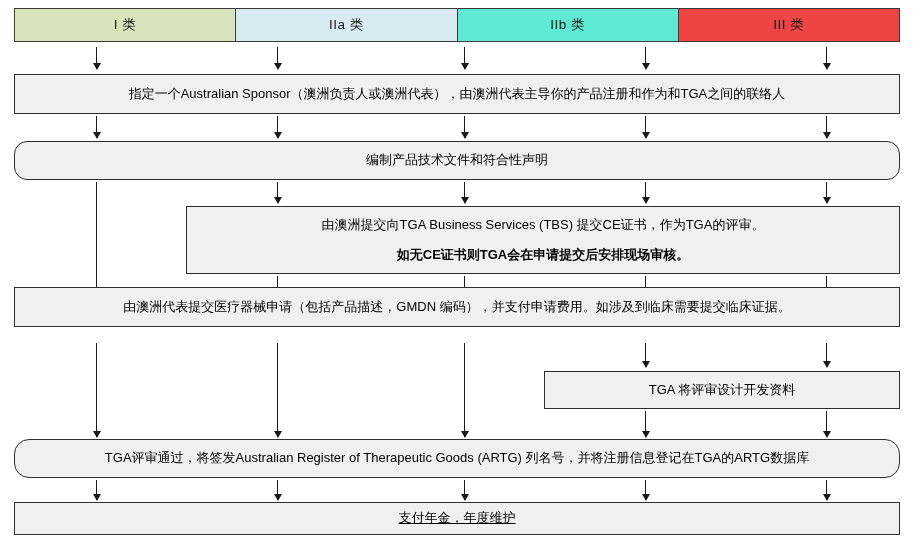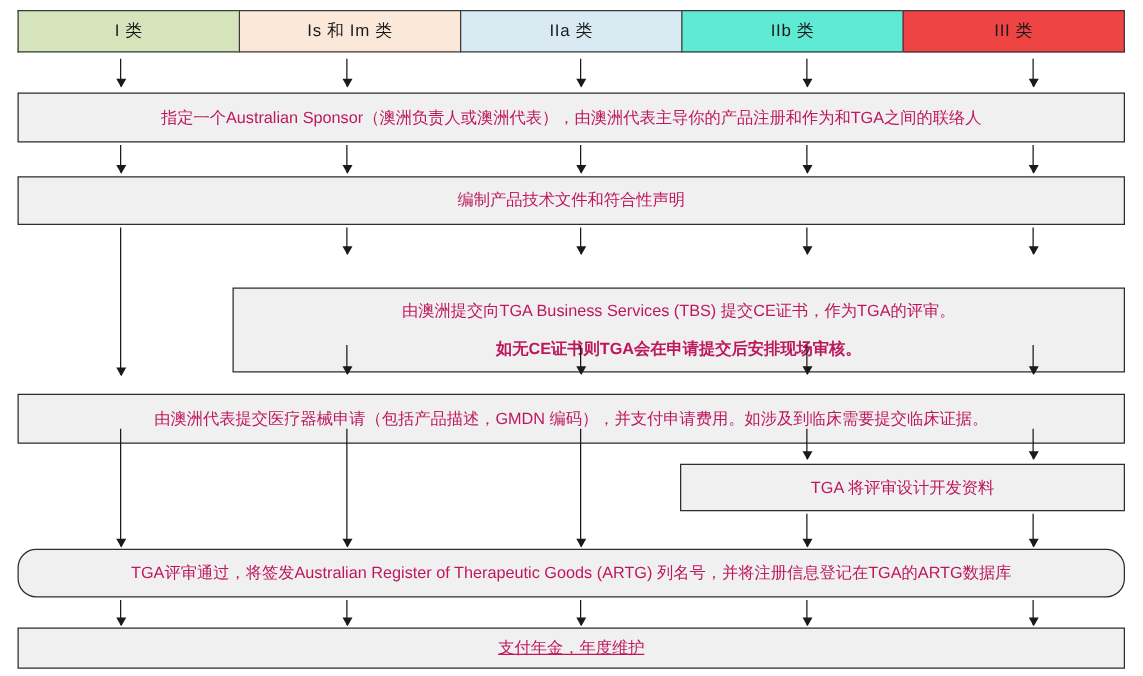--- a/index.html
+++ b/index.html
@@ -33,21 +33,21 @@
   
   .box{
     position:absolute;
     box-sizing:border-box;
     background:#f0f0f0;
     border:1px solid #2e2e2e;
     display:flex;flex-direction:column;
     align-items:center;justify-content:center;
     font-size:13px;
     line-height:1.45;
-    color:#be185d;
+    color:#000000;
     text-align:center;
     padding:0 6px;
   }
   .box .line{display:block;white-space:nowrap;}
   .box .line + .line{margin-top:11px;font-weight:bold;}
 
   
   .arrow{
     position:absolute;
     width:1px;
@@ -65,23 +65,20 @@
 </style>
 </head>
 <body>
 
 <div id="chart">
 
   <div class="class-bar">
     <div class="class-cell" style="background:#d6e4bc">
       <span>I 类</span>
     </div>
-    <div class="class-cell" style="background:#fce8d9">
-      <span>Is 和 Im 类</span>
-    </div>
     <div class="class-cell" style="background:#daeaf2">
       <span>IIa 类</span>
     </div>
     <div class="class-cell" style="background:#5eead4">
       <span>IIb 类</span>
     </div>
     <div class="class-cell" style="background:#ef4444">
       <span>III 类</span>
     </div>
   </div>
@@ -95,42 +92,42 @@
   <div class="box" style="left:14px;top:74px;width:886px;height:40px;">
     <span class="line">指定一个Australian Sponsor（澳洲负责人或澳洲代表），由澳洲代表主导你的产品注册和作为和TGA之间的联络人</span>
   </div>
 
   <div class="arrow" style="left:96px;top:116px;height:22px;"></div>
   <div class="arrow" style="left:277px;top:116px;height:22px;"></div>
   <div class="arrow" style="left:464px;top:116px;height:22px;"></div>
   <div class="arrow" style="left:645px;top:116px;height:22px;"></div>
   <div class="arrow" style="left:826px;top:116px;height:22px;"></div>
 
-  <div class="box" style="left:14px;top:141px;width:886px;height:39px;">
+  <div class="box" style="left:14px;top:141px;width:886px;height:39px;border-radius:13px;">
     <span class="line">编制产品技术文件和符合性声明</span>
   </div>
 
   <div class="arrow" style="left:96px;top:182px;height:118px;"></div>
 
   <div class="arrow" style="left:277px;top:182px;height:21px;"></div>
   <div class="arrow" style="left:464px;top:182px;height:21px;"></div>
   <div class="arrow" style="left:645px;top:182px;height:21px;"></div>
   <div class="arrow" style="left:826px;top:182px;height:21px;"></div>
 
-  <div class="box" style="left:186px;top:206px;width:714px;height:68px;margin-top:24px;">
+  <div class="box" style="left:186px;top:206px;width:714px;height:68px;">
     <span class="line">由澳洲提交向TGA Business Services (TBS) 提交CE证书，作为TGA的评审。</span>
     <span class="line">如无CE证书则TGA会在申请提交后安排现场审核。</span>
   </div>
 
   <div class="arrow" style="left:277px;top:276px;height:23px;"></div>
   <div class="arrow" style="left:464px;top:276px;height:23px;"></div>
   <div class="arrow" style="left:645px;top:276px;height:23px;"></div>
   <div class="arrow" style="left:826px;top:276px;height:23px;"></div>
 
-  <div class="box" style="left:14px;top:315px;width:886px;height:40px;">
+  <div class="box" style="left:14px;top:287px;width:886px;height:40px;">
     <span class="line">由澳洲代表提交医疗器械申请（包括产品描述，GMDN 编码），并支付申请费用。如涉及到临床需要提交临床证据。</span>
   </div>
 
   <div class="arrow" style="left:96px;top:343px;height:94px;"></div>
   <div class="arrow" style="left:277px;top:343px;height:94px;"></div>
   <div class="arrow" style="left:464px;top:343px;height:94px;"></div>
 
   <div class="arrow" style="left:645px;top:343px;height:24px;"></div>
   <div class="arrow" style="left:826px;top:343px;height:24px;"></div>
 

